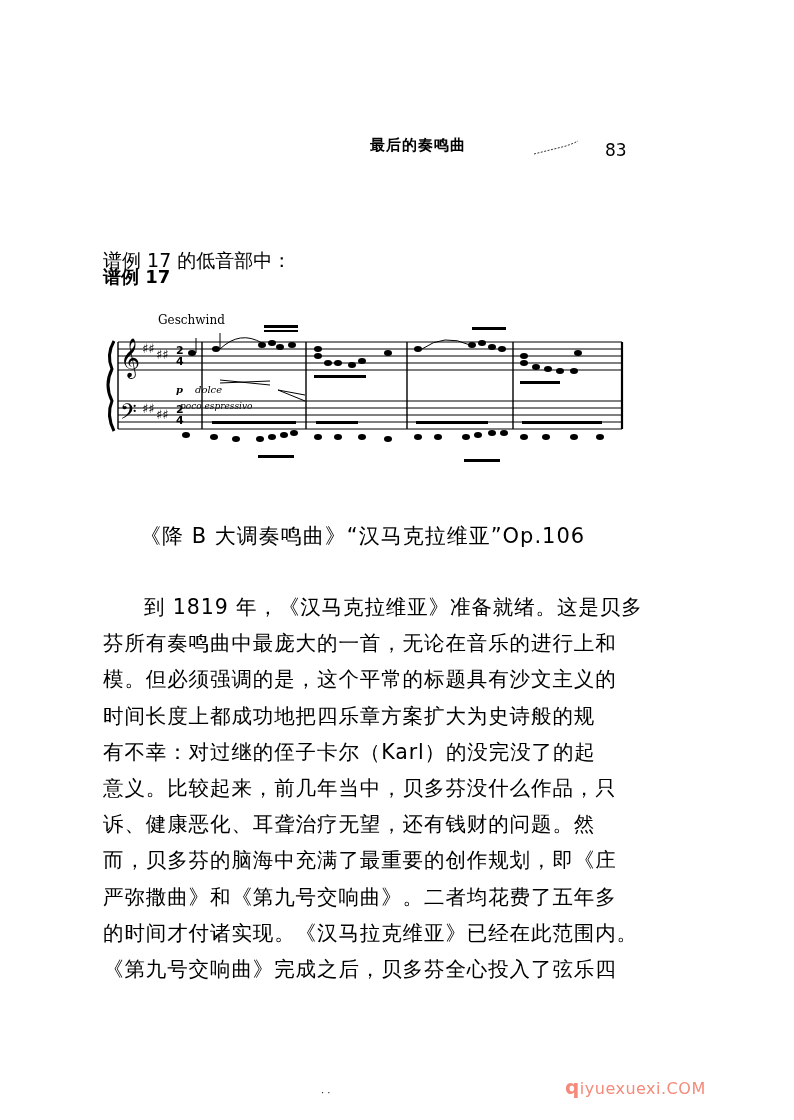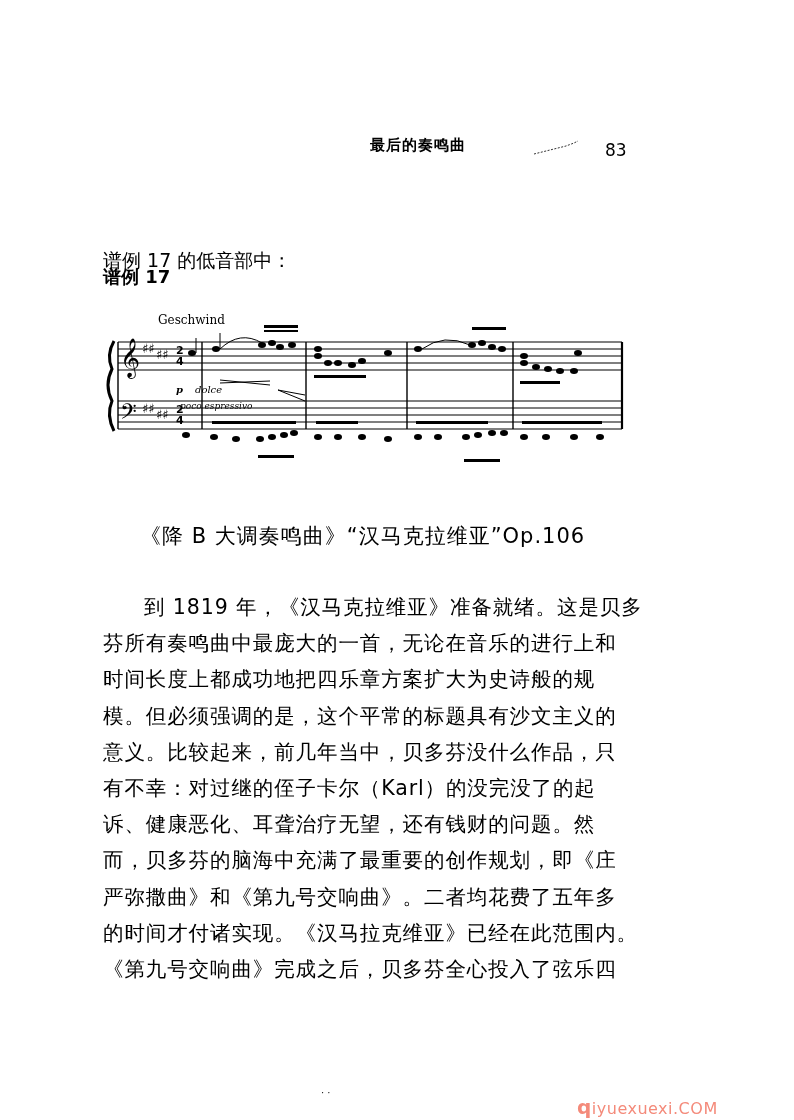--- a/index.html
+++ b/index.html
@@ -23,22 +23,22 @@
 
   .caption { left:140px; top:522px; font-size:21px; letter-spacing:1px;
              font-family:"DejaVu Sans", sans-serif; }
 
   .body-text { left:103px; top:589px; width:562px; }
   .body-line { font-family:"DejaVu Sans", sans-serif; font-size:20.5px; line-height:36.2px;
                height:36.2px; white-space:nowrap; letter-spacing:0.9px; }
   .body-line.indent { padding-left:41px; }
 
   .bottom-dots { left:321px; top:1087px; font-size:10px; }
-  .watermark { left:577px; top:1075px; color:#f48a7a; font-family:"DejaVu Sans", sans-serif;
-               font-size:16px; letter-spacing:0.5px;margin-top:20px; }
+  .watermark { left:565px; top:1075px; color:#f48a7a; font-family:"DejaVu Sans", sans-serif;
+               font-size:16px; letter-spacing:0.5px; }
   .watermark .q { font-weight:bold; font-size:20px; }
 </style>
 </head>
 <body>
 
 <div class="abs running-head">最后的奏鸣曲</div>
 <svg class="abs head-ornament" viewBox="0 0 48 16">
   <path d="M2 14 L10 12 L18 10 L26 8 L34 6 L42 3 L46 1" stroke="#333" stroke-width="1" stroke-dasharray="2,1.5" fill="none"></path>
 </svg>
 <div class="abs page-number">83</div>
@@ -157,24 +157,24 @@
   <div class="abs dyn" style="left:76px;top:79px;font-weight:bold;font-style:italic;">p</div>
   <div class="abs dyn" style="left:95px;top:79px;">dolce</div>
   <div class="abs dyn" style="left:80px;top:96px;font-size:9px;">poco espressivo</div>
 </div>
 
 <div class="abs caption">《降 B 大调奏鸣曲》“汉马克拉维亚”Op.106</div>
 
 <div class="abs body-text">
   <div class="body-line indent">到 1819 年，《汉马克拉维亚》准备就绪。这是贝多</div>
   <div class="body-line">芬所有奏鸣曲中最庞大的一首，无论在音乐的进行上和</div>
+  <div class="body-line">模。但必须强调的是，这个平常的标题具有沙文主义的</div>
   <div class="body-line">时间长度上都成功地把四乐章方案扩大为史诗般的规</div>
-  <div class="body-line">模。但必须强调的是，这个平常的标题具有沙文主义的</div>
+  <div class="body-line">有不幸：对过继的侄子卡尔（Karl）的没完没了的起</div>
   <div class="body-line">意义。比较起来，前几年当中，贝多芬没什么作品，只</div>
-  <div class="body-line">有不幸：对过继的侄子卡尔（Karl）的没完没了的起</div>
   <div class="body-line">诉、健康恶化、耳聋治疗无望，还有钱财的问题。然</div>
   <div class="body-line">而，贝多芬的脑海中充满了最重要的创作规划，即《庄</div>
   <div class="body-line">严弥撒曲》和《第九号交响曲》。二者均花费了五年多</div>
   <div class="body-line">的时间才付诸实现。《汉马拉克维亚》已经在此范围内。</div>
   <div class="body-line">《第九号交响曲》完成之后，贝多芬全心投入了弦乐四</div>
 </div>
 
 <div class="abs bottom-dots">·   ·</div>
 <div class="abs watermark">
   <span class="q">q</span><span>iyuexuexi.COM</span>

